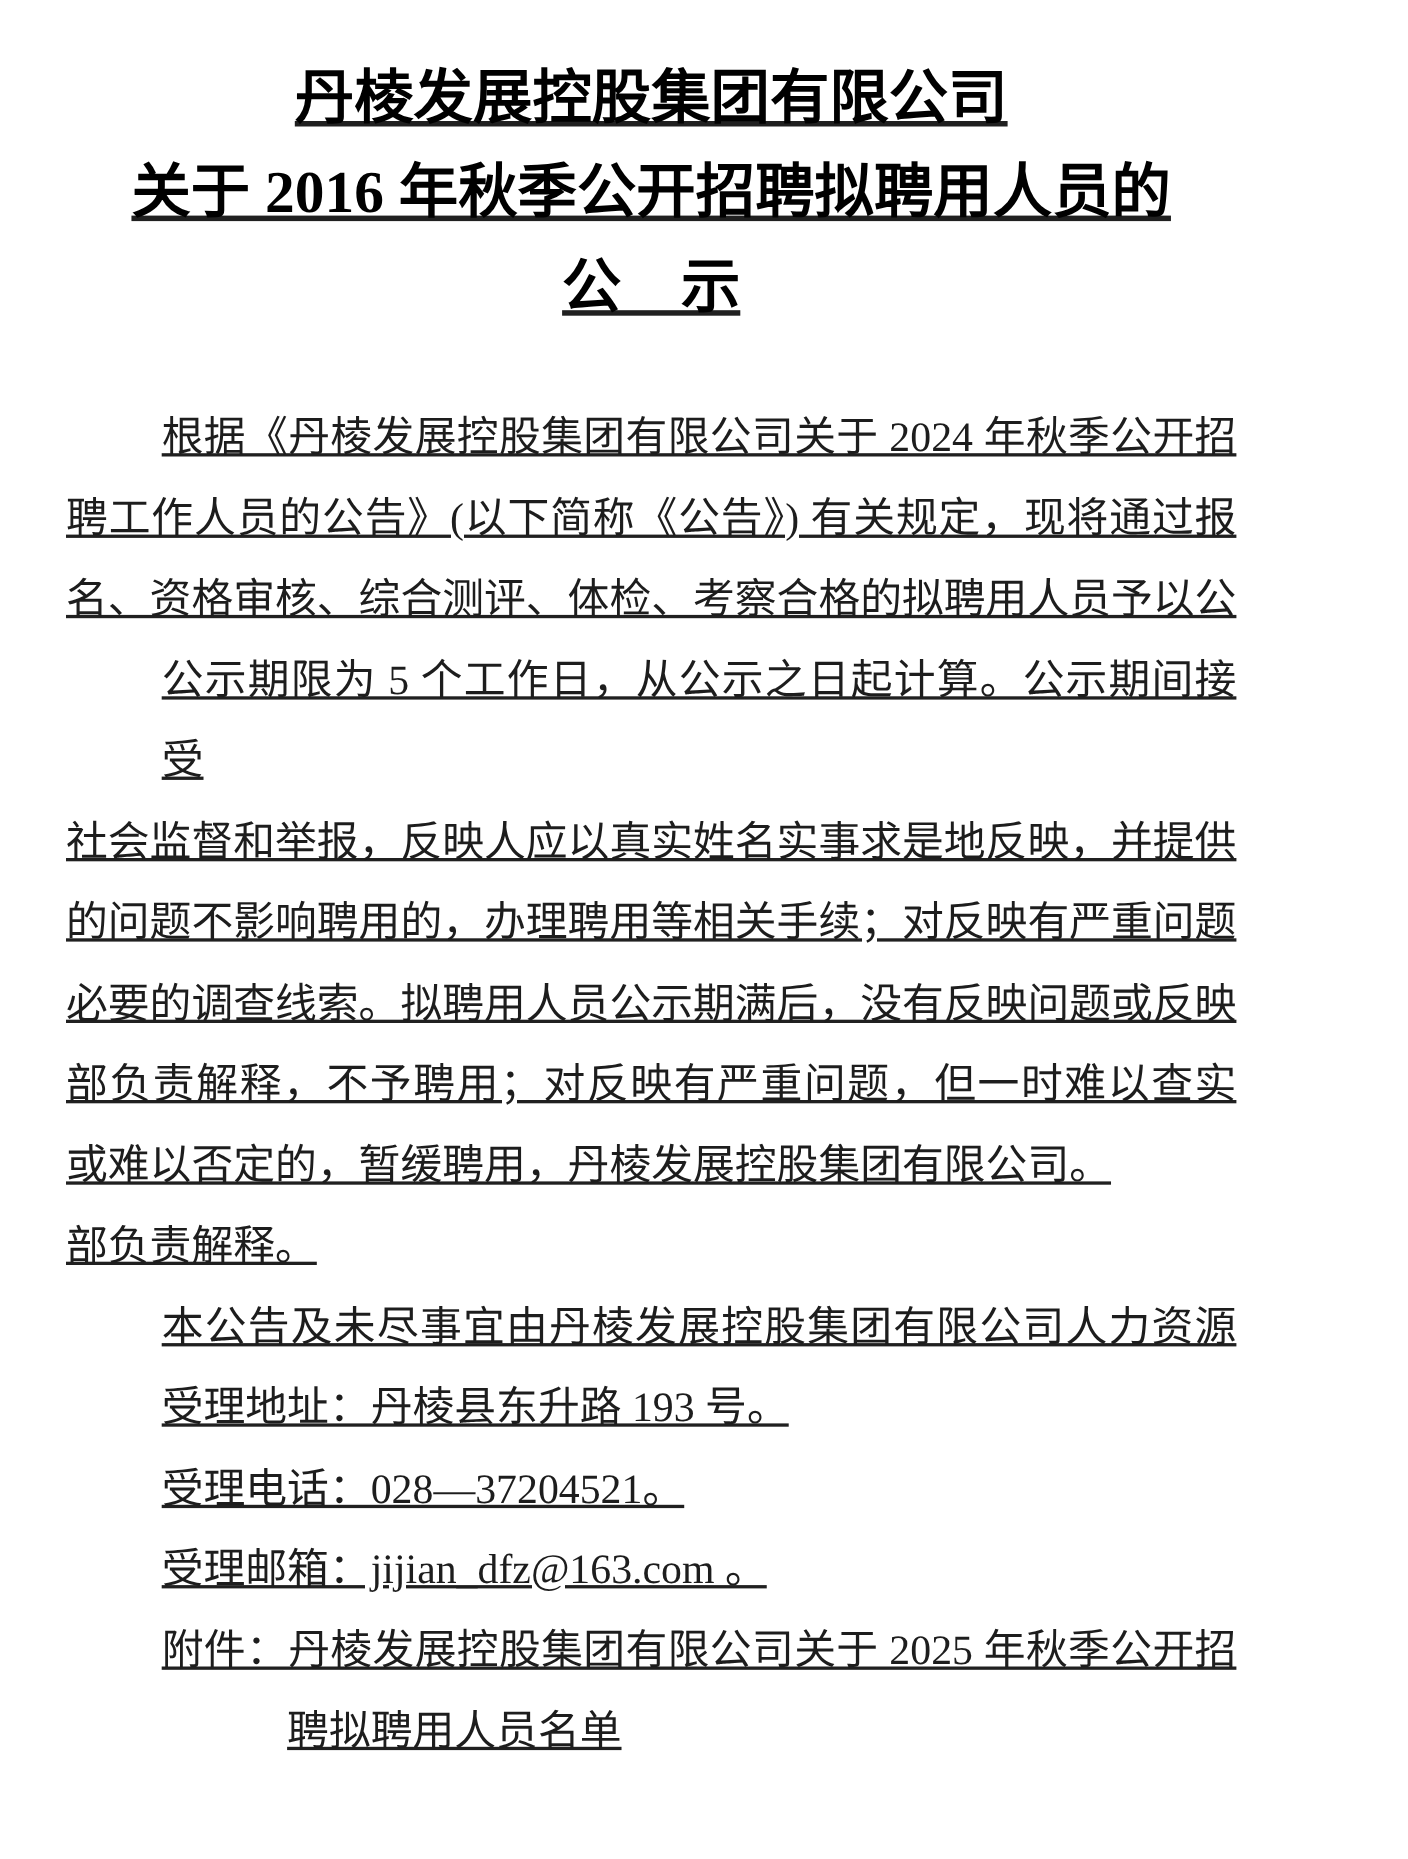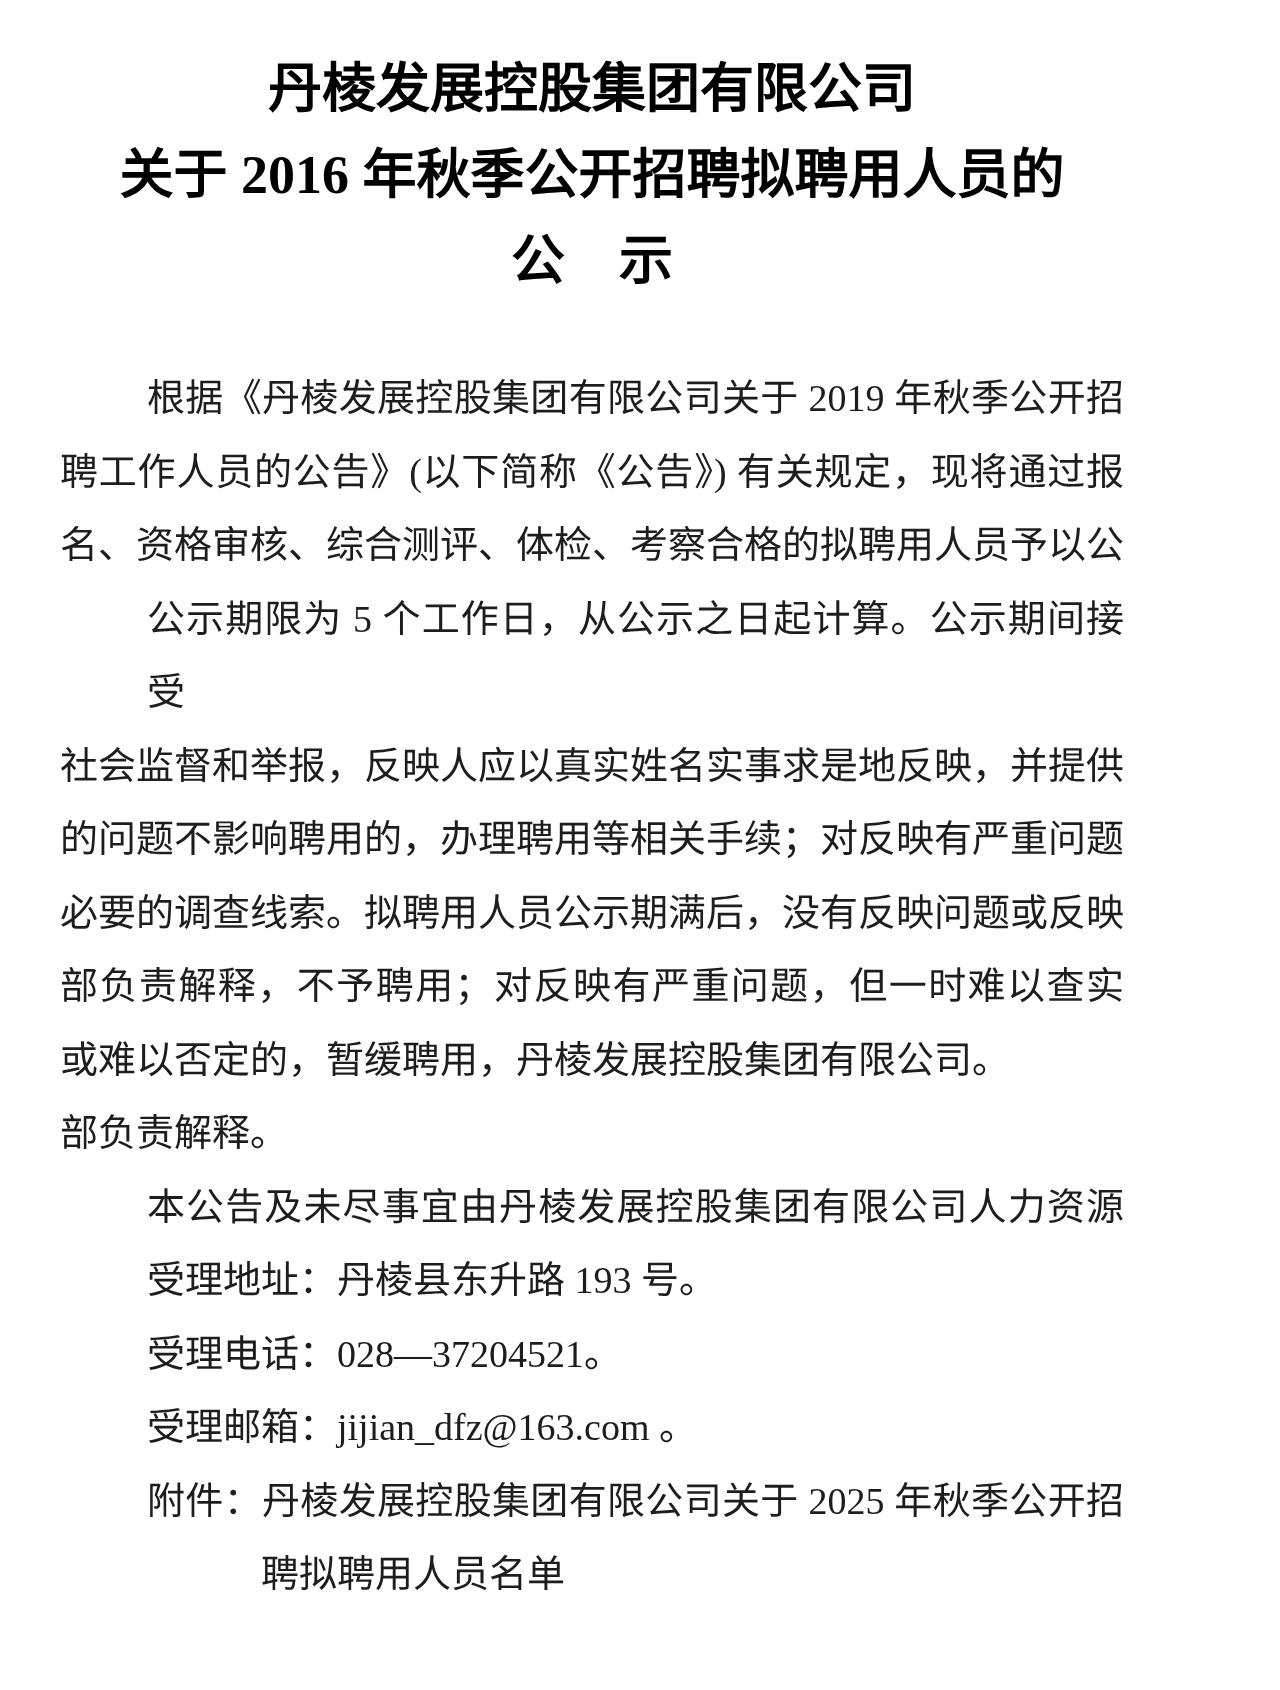--- a/index.html
+++ b/index.html
@@ -8,20 +8,21 @@
     background: #ffffff;
   }
   .page {
     position: relative;
     width: 1280px;
     height: 1690px;
     background: #ffffff;
     overflow: hidden;
     font-family: "Liberation Serif", "DejaVu Serif", serif;
     color: #202020;
+    text-decoration: underline;
   }
   .content {
     margin-left: 60px;
     width: 1064px;
     padding-top: 46px;
   }
   .doc-title {
     margin: 0;
     padding: 0;
     font-weight: bold;
@@ -60,21 +61,21 @@
 <div class="page">
   <div class="content">
 
     <h1 class="doc-title">
       <div class="title-line">丹棱发展控股集团有限公司</div>
       <div class="title-line">关于 2016 年秋季公开招聘拟聘用人员的</div>
       <div class="title-line">公　示</div>
     </h1>
 
     <div class="body-block">
-      <div class="line indent2 fill">根据《丹棱发展控股集团有限公司关于 2019 年秋季公开招</div>
+      <div class="line indent2 fill">根据《丹棱发展控股集团有限公司关于 2024 年秋季公开招</div>
       <div class="line fill">聘工作人员的公告》(以下简称《公告》) 有关规定，现将通过报</div>
       <div class="line fill">名、资格审核、综合测评、体检、考察合格的拟聘用人员予以公</div>
 
       <div class="line indent2 fill">公示期限为 5 个工作日，从公示之日起计算。公示期间接受</div>
       <div class="line fill">社会监督和举报，反映人应以真实姓名实事求是地反映，并提供</div>
       <div class="line fill">的问题不影响聘用的，办理聘用等相关手续；对反映有严重问题</div>
       <div class="line fill">必要的调查线索。拟聘用人员公示期满后，没有反映问题或反映</div>
       <div class="line fill">部负责解释，不予聘用；对反映有严重问题，但一时难以查实</div>
       <div class="line">或难以否定的，暂缓聘用，丹棱发展控股集团有限公司。</div>
 

